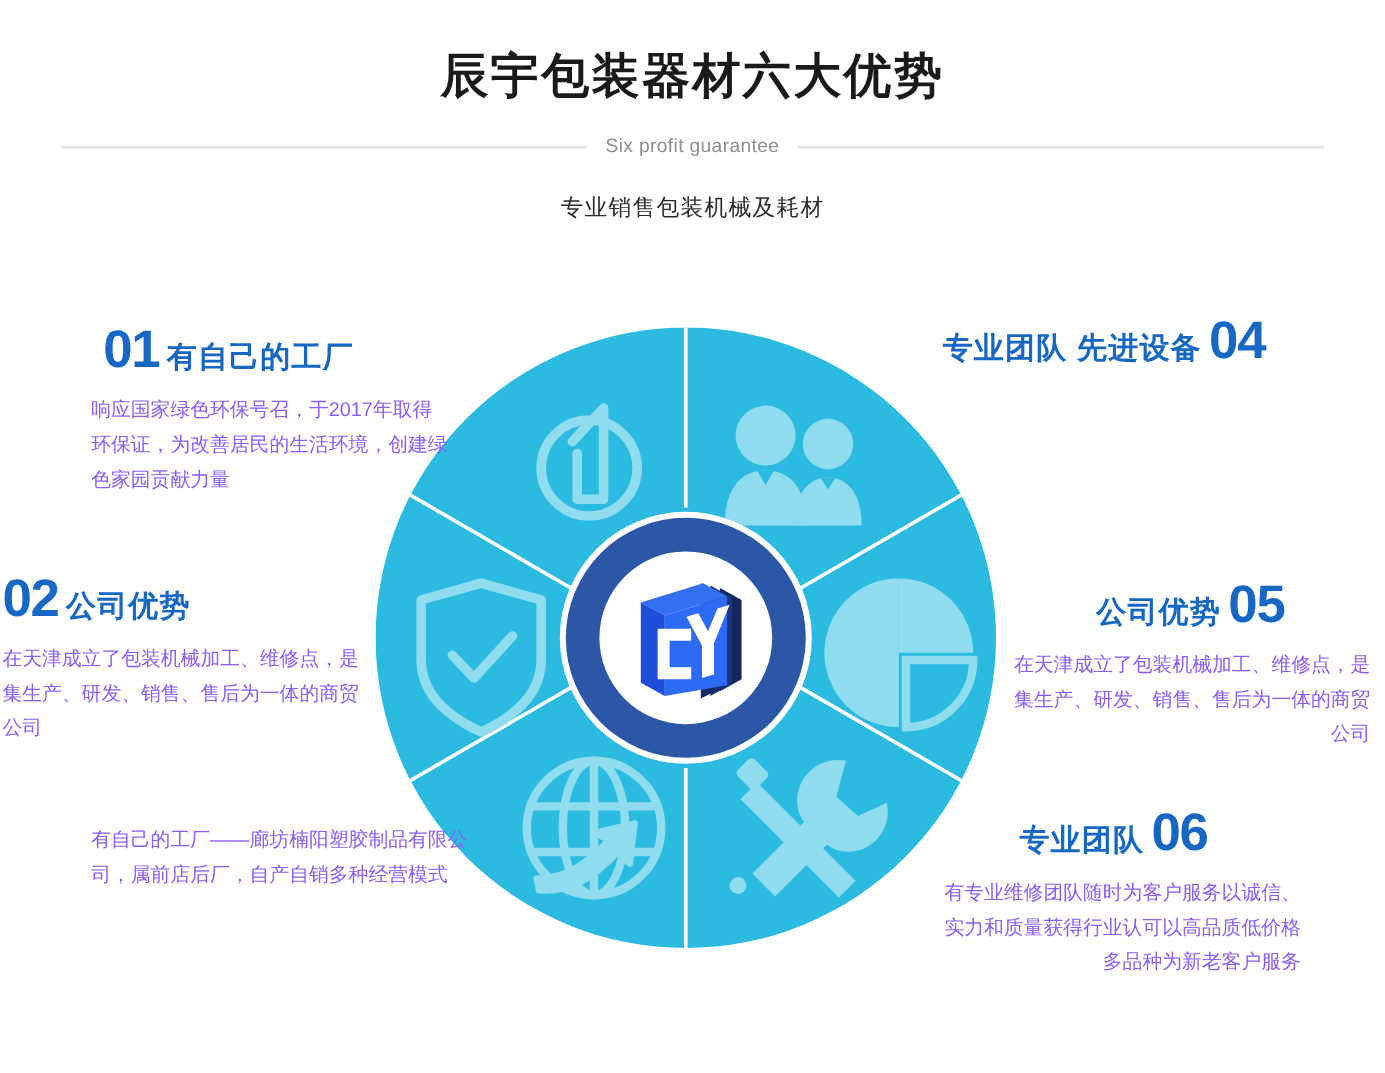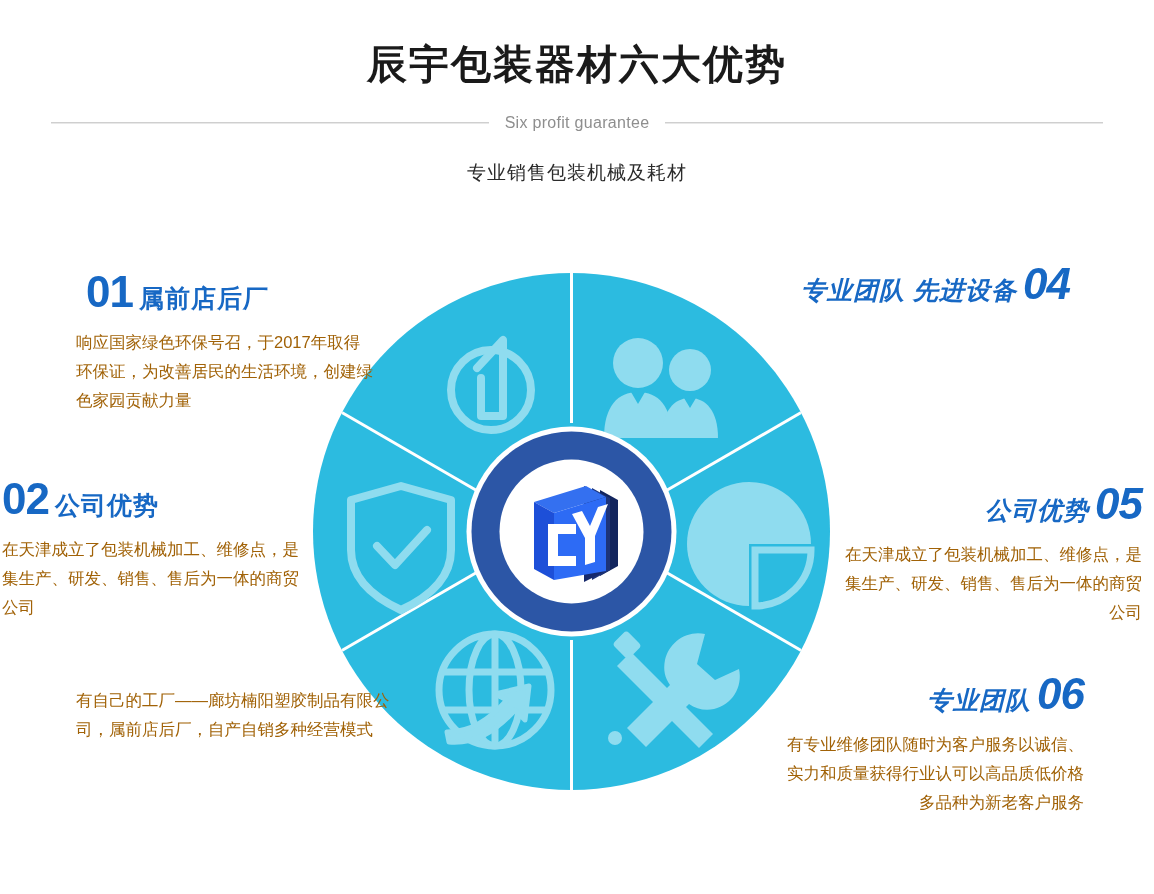--- a/index.html
+++ b/index.html
@@ -90,28 +90,28 @@
   .lbl{
     font-size:25px;
     font-weight:bold;
     color:#1768c4;
     letter-spacing:1px;
   }
   .blk-body{
     margin-top:14px;
     font-size:16.5px;
     line-height:1.75;
-    color:#a16207;
+    color:#8b5cf6;
   }
 
   
   .left-col .blk-head{justify-content:flex-start;}
   .left-col .blk-body{text-align:left;}
   
-  .right-col .blk-head{justify-content:flex-end;font-style:italic;}
+  .right-col .blk-head{justify-content:center;}
   .right-col .blk-body{text-align:right;}
 
   
   #b1{left:76px;  top:270px; width:300px;}
   #b2{left:2px;   top:477px; width:300px;}
   #b3{left:76px;  top:672px; width:320px;}
   #b4{left:770px; top:262px; width:300px;}
   #b5{left:842px; top:482px; width:300px;}
   #b6{left:772px; top:672px; width:312px;}
 
@@ -213,21 +213,21 @@
         <path d="M34 50 L34 92 L62 92 L62 82 L44 82 L44 60 L62 60 L62 50 Z" fill="#ffffff"></path>
 
         <path d="M58 40 L68 37 L76 52 L84 33 L94 30 L81 62 L81 88 L71 91 L71 64 Z" fill="#ffffff"></path>
       </svg>
     </div>
   </div>
 
   <div class="block left-col" id="b1">
     <div class="blk-head">
       <span class="num">01</span>
-      <span class="lbl">属前店后厂</span>
+      <span class="lbl">有自己的工厂</span>
     </div>
     <div class="blk-body">响应国家绿色环保号召，于2017年取得环保证，为改善居民的生活环境，创建绿色家园贡献力量</div>
   </div>
 
   <div class="block left-col" id="b2">
     <div class="blk-head">
       <span class="num">02</span>
       <span class="lbl">公司优势</span>
     </div>
     <div class="blk-body">在天津成立了包装机械加工、维修点，是集生产、研发、销售、售后为一体的商贸公司</div>

